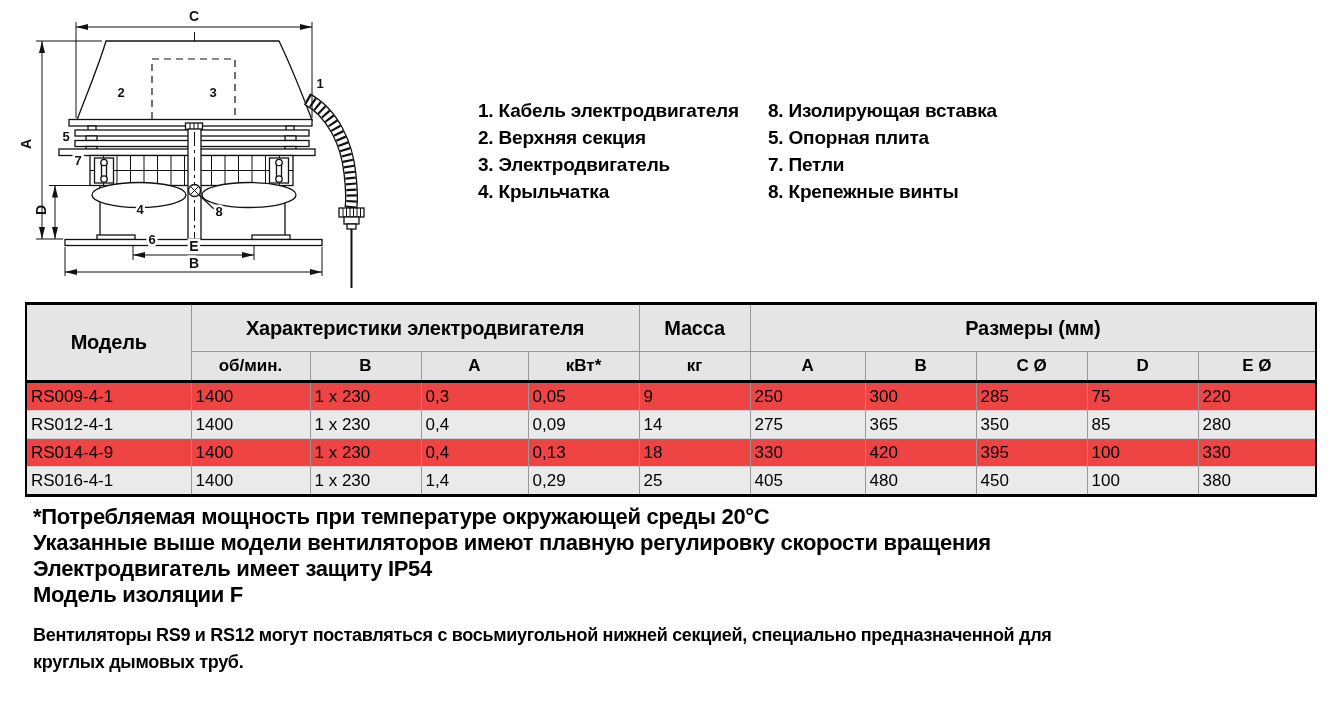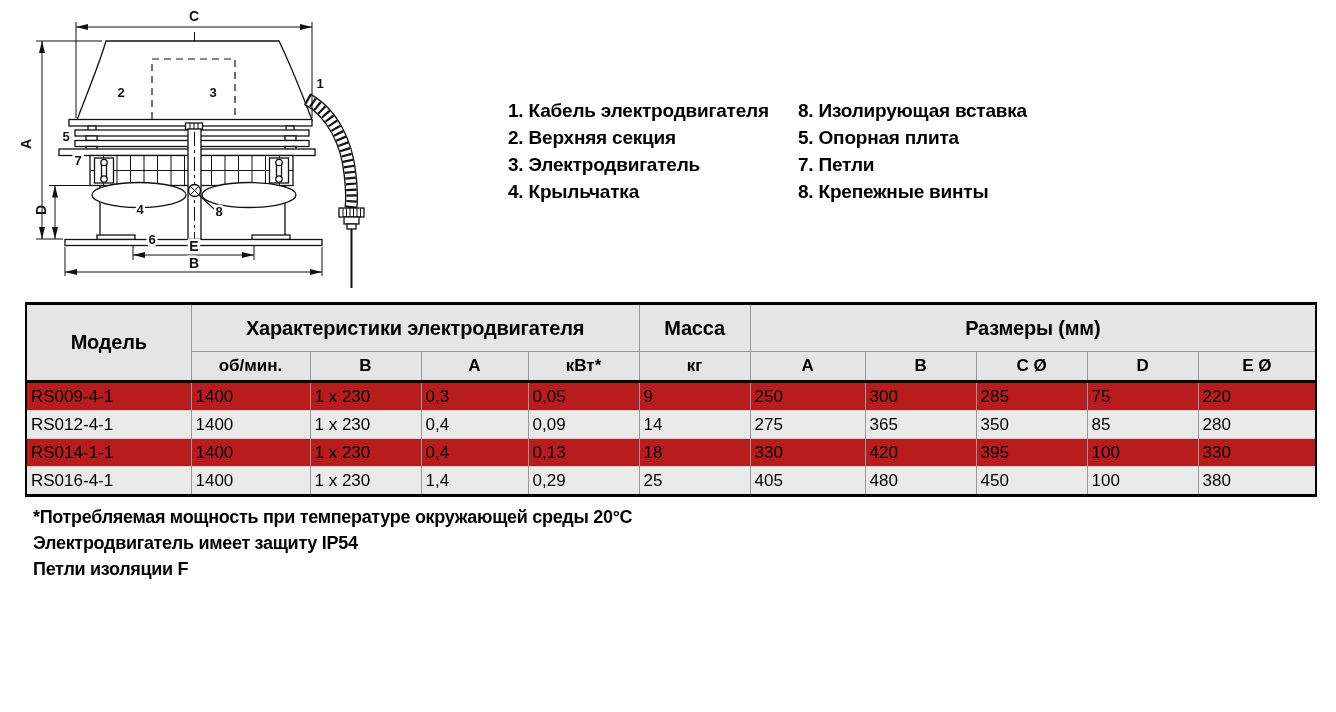--- a/index.html
+++ b/index.html
@@ -6,21 +6,21 @@
   body{
     width:1336px;height:712px;background:#ffffff;color:#000;
     font-family:"Liberation Sans",sans-serif;position:relative;overflow:hidden;
   }
   .page{position:absolute;inset:0;}
 
   
   .diagram{position:absolute;left:2px;top:2px;}
 
   
-  .legend{position:absolute;left:478px;top:97px;display:flex;margin-left:30px;}
+  .legend{position:absolute;left:478px;top:97px;display:flex;}
   .legend ul{list-style:none;margin:0;padding:0;}
   .legend-col-left{width:290px;}
   .legend li{
     font-size:19px;font-weight:600;line-height:27px;letter-spacing:-0.2px;white-space:nowrap;
   }
 
   
   .spec-table{
     position:absolute;left:25px;top:302px;width:1290px;
     border-collapse:collapse;table-layout:fixed;
@@ -33,27 +33,27 @@
   }
   .spec-table .group-row th{font-size:20px;font-weight:700;height:46px;letter-spacing:-0.2px;}
   .spec-table .sub-row th{
     font-size:17px;font-weight:700;height:28px;
     border-top:1px solid #989898;border-bottom:3px solid #000;
   }
   .spec-table th.model-cell{border-bottom:3px solid #000;}
   .spec-table tbody td{
     height:27px;font-size:17px;font-weight:400;
     border-left:1px solid #989898;border-right:1px solid #989898;
-    border-top:1px solid #cfcfcf;background:#b91c1c;
+    border-top:1px solid #cfcfcf;background:#ef4444;
   }
   .spec-table tbody tr:nth-child(even) td{background:#eaeaea;}
 
   
   .notes{position:absolute;left:33px;top:504px;}
-  .notes .note-line{margin:0;font-size:18px;font-weight:600;line-height:26px;letter-spacing:-0.3px;}
+  .notes .note-line{margin:0;font-size:22px;font-weight:600;line-height:26px;letter-spacing:-0.3px;}
   .notes .note-para{
     margin:14px 0 0 0;width:1080px;font-size:18px;font-weight:600;
     line-height:27px;letter-spacing:-0.3px;
   }
 </style>
 </head>
 <body>
 
 <div class="page">
 
@@ -249,21 +249,21 @@
         <td>0,4</td>
         <td>0,09</td>
         <td>14</td>
         <td>275</td>
         <td>365</td>
         <td>350</td>
         <td>85</td>
         <td>280</td>
       </tr>
       <tr>
-        <td>RS014-1-1</td>
+        <td>RS014-4-9</td>
         <td>1400</td>
         <td>1 x 230</td>
         <td>0,4</td>
         <td>0,13</td>
         <td>18</td>
         <td>330</td>
         <td>420</td>
         <td>395</td>
         <td>100</td>
         <td>330</td>
@@ -279,17 +279,19 @@
         <td>480</td>
         <td>450</td>
         <td>100</td>
         <td>380</td>
       </tr>
     </tbody>
   </table>
 
   <div class="notes">
     <p class="note-line">*Потребляемая мощность при температуре окружающей среды 20°С</p>
+    <p class="note-line">Указанные выше модели вентиляторов имеют плавную регулировку скорости вращения</p>
     <p class="note-line">Электродвигатель имеет защиту IP54</p>
-    <p class="note-line">Петли изоляции F</p>
+    <p class="note-line">Модель изоляции F</p>
+    <p class="note-para">Вентиляторы RS9 и RS12 могут поставляться с восьмиугольной нижней секцией, специально предназначенной для круглых дымовых труб.</p>
   </div>
 
 </div>
 
 </body></html>

